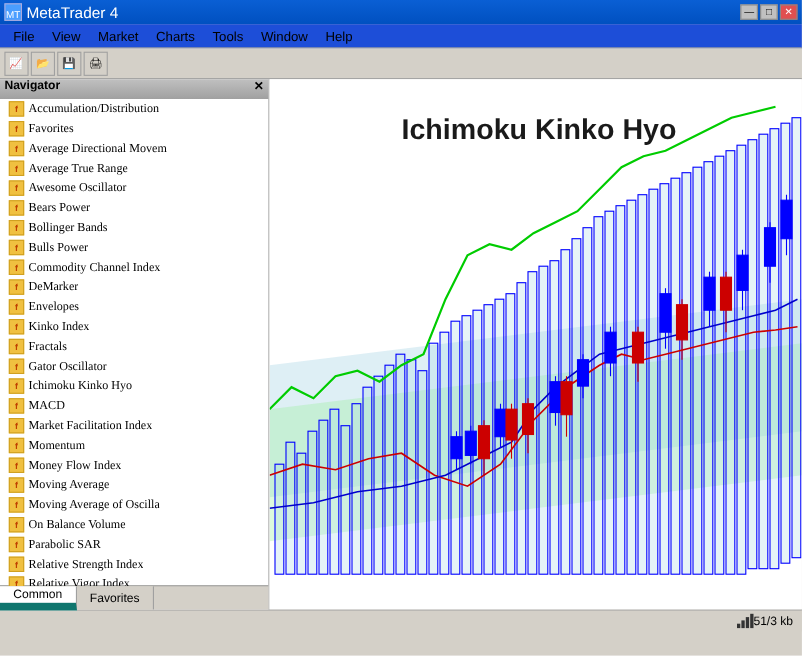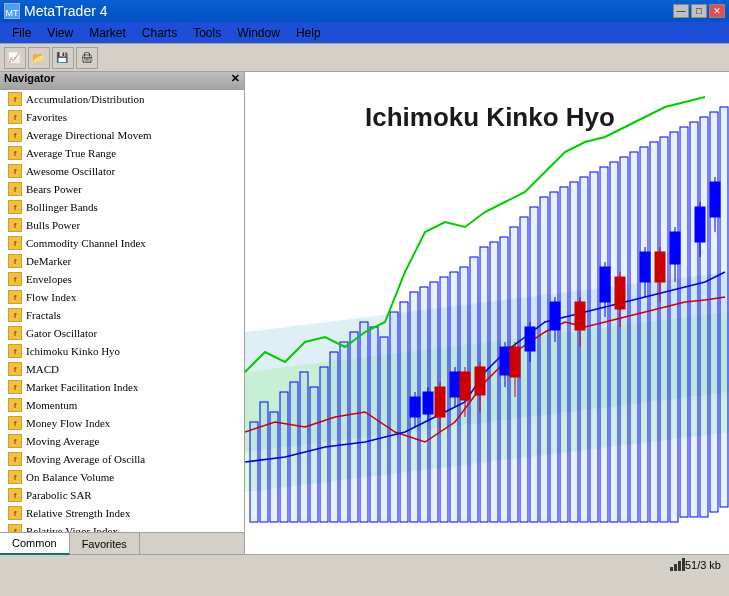--- a/index.html
+++ b/index.html
@@ -149,21 +149,21 @@
     .nav-tab {
       padding: 2px 12px;
       font-size: 11px;
       cursor: pointer;
       border-right: 1px solid #a0a0a0;
       display: flex; align-items: center;
       background: #d4d0c8;
     }
     .nav-tab.active {
       background: #fff;
-      border-bottom: 2px solid #0f766e;
+      border-bottom: 7px solid #0f766e;
       margin-bottom: -1px;
     }
     
     .navigator-list::-webkit-scrollbar { width: 10px; }
     .navigator-list::-webkit-scrollbar-track { background: #f0f0f0; }
     .navigator-list::-webkit-scrollbar-thumb { background: #c0c0c0; border: 1px solid #a0a0a0; }
 
     
     .chart-area {
       flex: 1;
@@ -295,21 +295,21 @@
         <div class="nav-item">
           <div class="nav-icon">f</div>
           <span class="nav-item-label">DeMarker</span>
         </div>
         <div class="nav-item">
           <div class="nav-icon">f</div>
           <span class="nav-item-label">Envelopes</span>
         </div>
         <div class="nav-item">
           <div class="nav-icon">f</div>
-          <span class="nav-item-label">Flow Index</span>
+          <span class="nav-item-label">Kinko Index</span>
         </div>
         <div class="nav-item">
           <div class="nav-icon">f</div>
           <span class="nav-item-label">Fractals</span>
         </div>
         <div class="nav-item">
           <div class="nav-icon">f</div>
           <span class="nav-item-label">Gator Oscillator</span>
         </div>
         <div class="nav-item">

